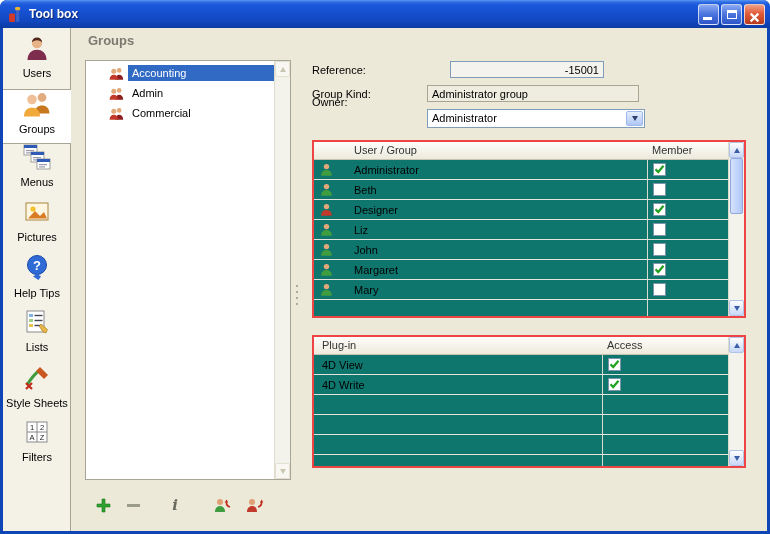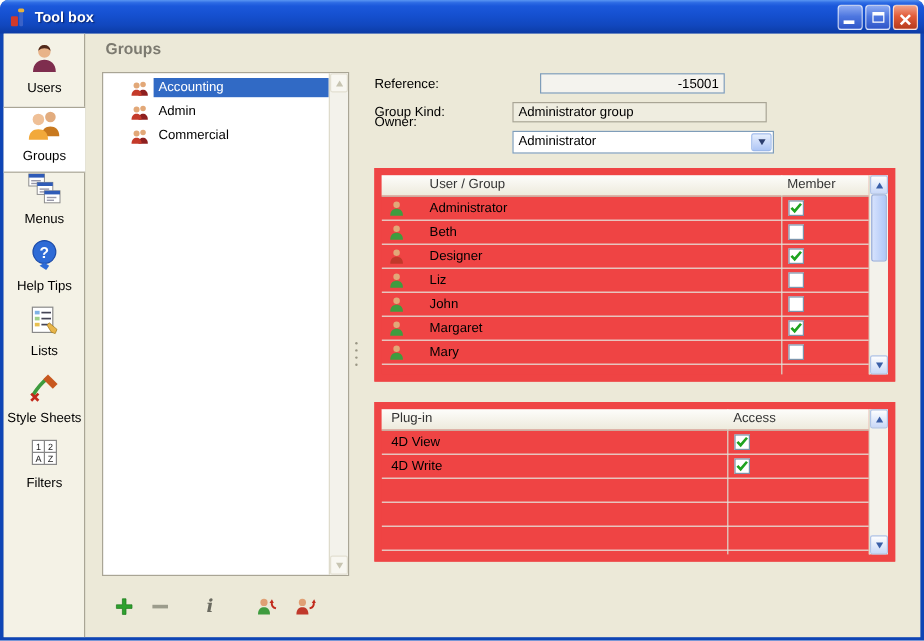--- a/index.html
+++ b/index.html
@@ -93,22 +93,22 @@
   .combo { position:absolute; left:424px; top:81px; width:218px; height:19px;
            background:#fff; border:1px solid #7F9DB9; }
   .combo-text { position:absolute; left:4px; top:2px; font-size:11px; }
   .combo-btn { position:absolute; right:1px; top:1px; bottom:1px; width:17px;
                display:flex; align-items:center; justify-content:center; border-radius:2px;
                background:linear-gradient(180deg,#E6EFFD 0%,#C5D6F9 60%,#AEC6F5 100%);
                border:1px solid #9DB9EB; }
   .combo-btn .arr.down { border-top-color:#2C3E6E; }
 
   
-  .table { position:absolute; left:309px; width:434px; background:#ef4444;
-           border:6px solid #ef4444; }
+  .table { position:absolute; left:309px; width:434px; background:#0f766e;
+           border:2px solid #ef4444; }
   .table.members { top:112px; height:178px; }
   .table.plugins { top:307px; height:133px; }
   .thead { position:absolute; left:0; top:0; right:16px; height:18px;
            background:linear-gradient(180deg,#FDFDFB 0%,#EDEADC 100%);
            border-bottom:1px solid #C6C3B3; font-size:11px; color:#333; }
   .thead .h { position:absolute; top:2px; }
   .members .hname { left:40px; } .members .hval { left:338px; }
   .plugins .hname { left:8px; }  .plugins .hval { left:293px; }
   .tbody { position:absolute; left:0; right:16px; top:18px; bottom:0; overflow:hidden; }
   .trow { position:relative; height:20px; border-bottom:1px solid #E5E4DC; }
@@ -190,20 +190,30 @@
             <rect x="14" y="15" width="13" height="10" fill="#fff" stroke="#8A8A8A" stroke-width="0.8"></rect>
             <rect x="14" y="15" width="13" height="3" fill="#2F5BB7"></rect>
             <rect x="16" y="20" width="8" height="1.2" fill="#99A"></rect>
               <rect x="16" y="22.3" width="6" height="1.2" fill="#99A"></rect>
           </svg>
         </span>
         <span class="side-label">Menus</span>
       </div>
       <div class="side-item">
         <span>
+          <svg width="26" height="26" viewBox="0 0 26 26">
+            <rect x="2" y="4" width="22" height="17" fill="#FFF6E2" stroke="#A8853A"></rect>
+            <circle cx="9" cy="10" r="2.6" fill="#F2C12E"></circle>
+            <path d="M4 19.5 L11 12 L16 17 L20 13 L23 19.5 Z" fill="#D97B24"></path>
+          </svg>
+        </span>
+        <span class="side-label">Pictures</span>
+      </div>
+      <div class="side-item">
+        <span>
           <svg width="26" height="27" viewBox="0 0 26 27">
             <circle cx="13" cy="11" r="9.5" fill="#2E6BD6" stroke="#1A4AA8"></circle>
             <path d="M9 22.5 L13 20 L17 22.5 L14.5 26 Z" fill="#2E6BD6"></path>
             <text x="13" y="16" font-size="13" font-weight="bold" fill="#fff" text-anchor="middle" font-family="DejaVu Serif, serif">?</text>
           </svg>
         </span>
         <span class="side-label">Help Tips</span>
       </div>
       <div class="side-item">
         <span>

